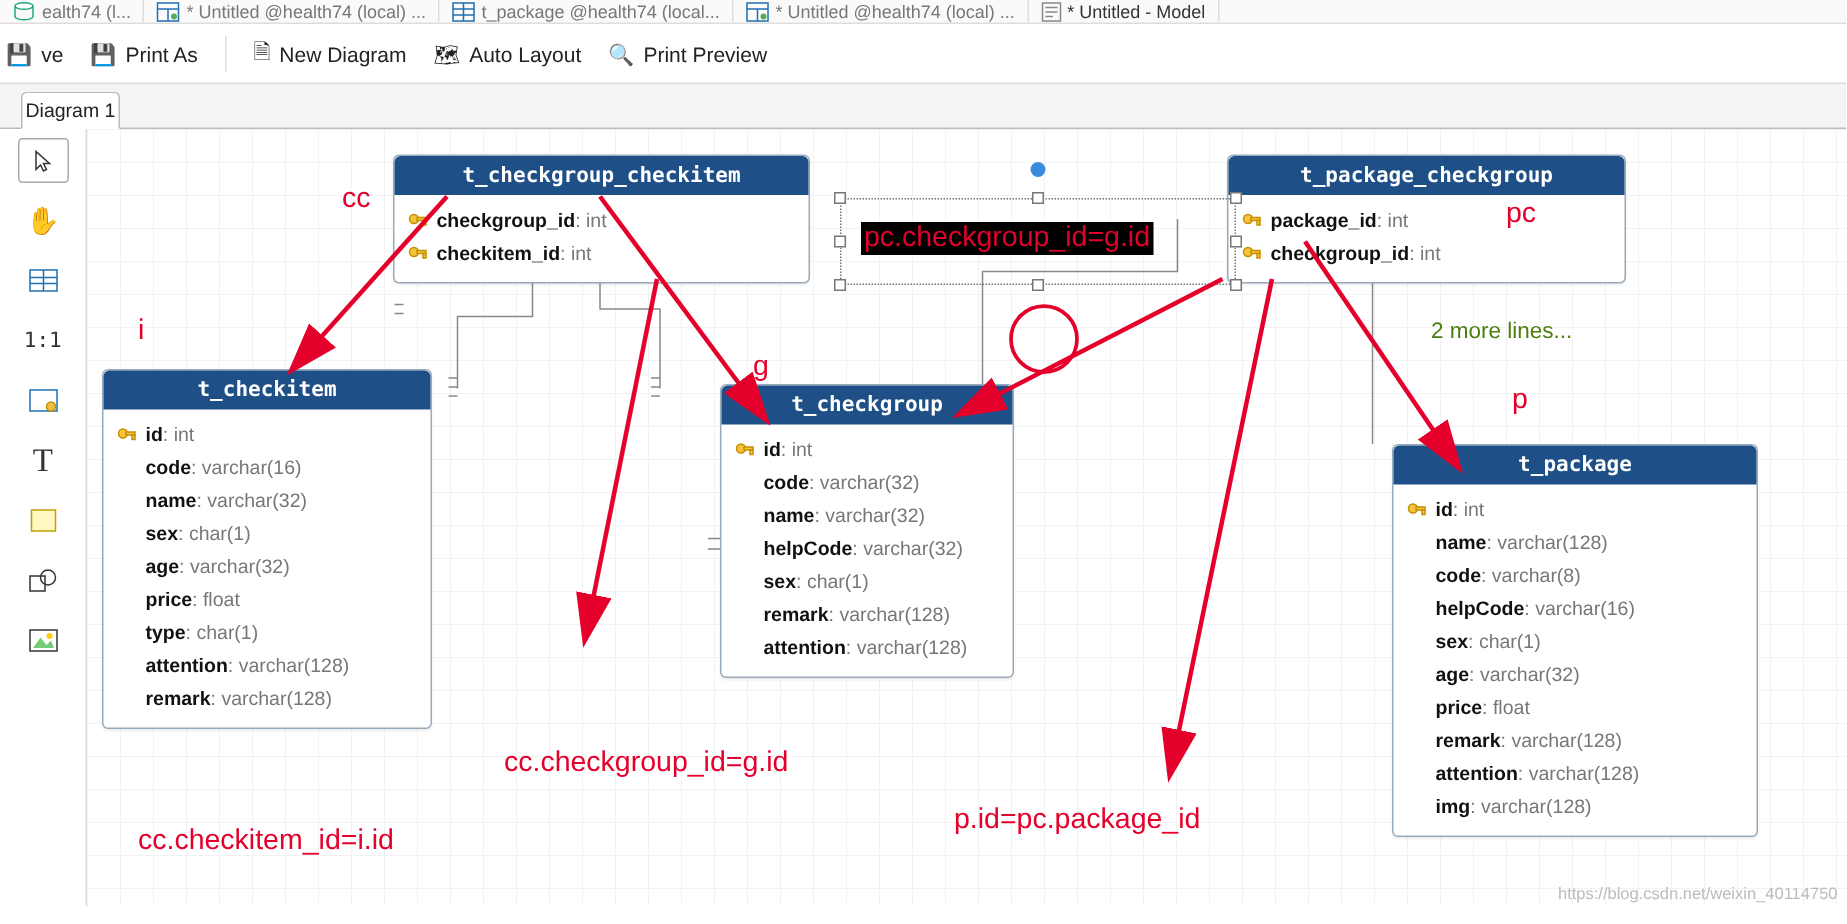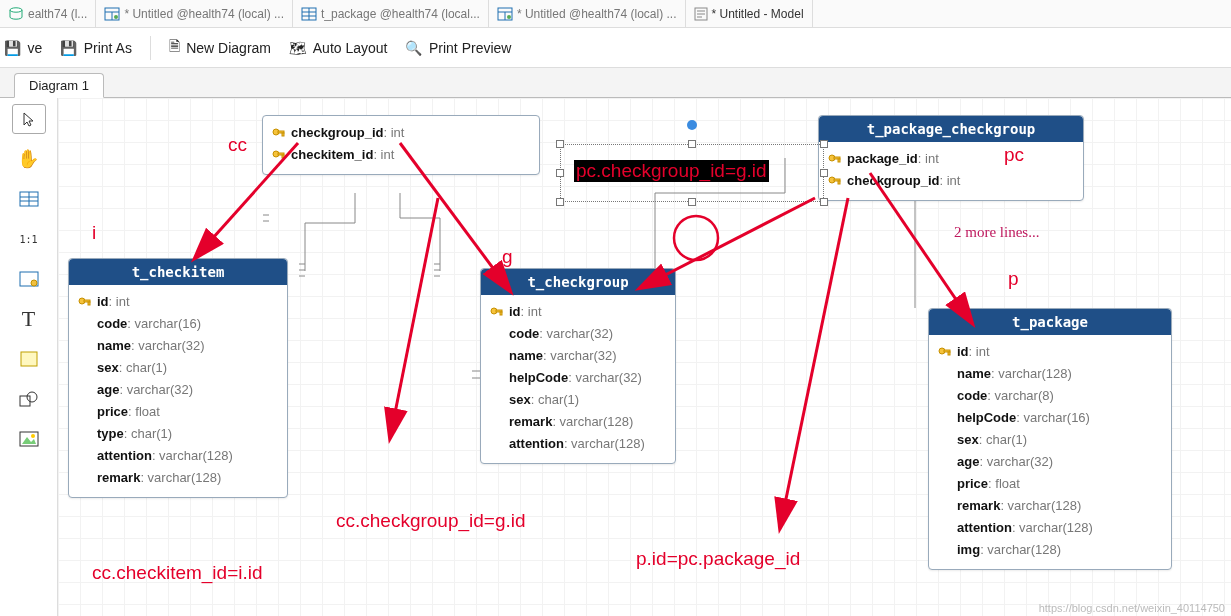--- a/index.html
+++ b/index.html
@@ -1,40 +1,40 @@
 <!DOCTYPE html>
 <html><head>
 <meta charset="utf-8">
 <style>
   html,body{margin:0;padding:0;font-family:"Segoe UI",Arial,sans-serif;font-size:13px;background:#fff;color:#222;}
   *{box-sizing:border-box;}
-  .toprow{display:flex;height:28px;align-items:stretch;border-bottom:1px solid #ddd;background:#fafafa;overflow:hidden;}
+  .toprow{display:flex;height:16px;align-items:stretch;border-bottom:1px solid #ddd;background:#fafafa;overflow:hidden;}
   .etab{display:flex;align-items:center;gap:4px;padding:0 8px;border-right:1px solid #ddd;white-space:nowrap;font-size:12px;color:#333;}
   .etab.dim{color:#777;}
   .etab svg{flex:0 0 auto;}
   .toolbar{display:flex;align-items:center;height:40px;gap:18px;padding:0 0 0 4px;border-bottom:1px solid #ddd;background:#fff;}
   .tbtn{display:flex;align-items:center;gap:6px;font-size:14px;color:#222;}
   .tabstrip{height:30px;display:flex;align-items:flex-end;padding-left:14px;border-bottom:1px solid #bbb;background:#f4f4f4;}
-  .doctab{background:#fff;border:1px solid #bbb;border-bottom:1px solid #fff;border-radius:4px 4px 0 0;padding:4px 14px;font-size:13px;position:relative;top:1px;}
+  .doctab{background:#fff;border:1px solid #bbb;border-bottom:1px solid #fff;border-radius:4px 4px 0 0;padding:4px 2px;font-size:13px;position:relative;top:1px;}
   .workspace{position:relative;height:518px;background:#fff;overflow:hidden;}
   .grid{position:absolute;inset:0;background-image:linear-gradient(#f2f2f2 1px,transparent 1px),linear-gradient(90deg,#f2f2f2 1px,transparent 1px);background-size:22px 22px;background-position:58px 0;}
   .palette{position:absolute;left:0;top:0;width:58px;height:100%;background:#fff;border-right:1px solid #ddd;display:flex;flex-direction:column;align-items:center;gap:10px;padding-top:6px;}
   .palbtn{width:34px;height:30px;display:flex;align-items:center;justify-content:center;border:1px solid transparent;border-radius:3px;font-size:18px;color:#333;}
   .palbtn.framed{border-color:#aaa;}
-  .palbtn small{font-size:10px;}
+  .palbtn small{font-size:14px;}
   .card{position:absolute;background:#fff;border:1px solid #9ab;border-radius:4px;box-shadow:0 1px 2px rgba(0,0,0,.08);}
   .card .hdr{background:#1f4f87;color:#fff;font-weight:bold;font-family:Consolas,monospace;font-size:14px;text-align:center;padding:5px 8px;border-radius:4px 4px 0 0;}
   .card .body{padding:6px 8px 8px 8px;}
   .fld{font-family:Liberation Sans, sans-serif;font-size:13px;line-height:22px;white-space:nowrap;display:flex;align-items:center;}
   .fld .key{display:inline-block;width:14px;height:14px;margin-right:6px;}
   .fld .nm{font-weight:bold;color:#111;}
   .fld .ty{color:#777;}
   .keyic{display:inline-block;}
   .ann{position:absolute;color:#e4002b;font-size:19px;}
-  .morelines{position:absolute;font-family:Liberation Serif, serif;color:#be185d;font-size:15px;}
+  .morelines{position:absolute;font-family:Liberation Sans, sans-serif;color:#4d7c0f;font-size:15px;}
   .selbox{position:absolute;border:1px dotted #777;}
   .selhandle{position:absolute;width:8px;height:8px;border:1px solid #777;background:#fff;}
   .bluehandle{position:absolute;width:10px;height:10px;border-radius:50%;background:#3a8be0;}
   .canvas-svg{position:absolute;inset:0;pointer-events:none;}
   .wm{position:absolute;right:6px;bottom:2px;font-size:11px;color:#bbb;}
 </style>
 </head>
 <body>
 
 <div class="toprow" id="etabs">
@@ -164,20 +164,21 @@
       <path d="M400 95 L400 120 L440 120 L440 173"></path>
       <path d="M440 166 h-6 M440 172 h-6 M440 178 h-6"></path>
       <path d="M620 175 L655 175 L655 95 L785 95 L785 60"></path>
       <path d="M915 95 L915 210"></path>
       <path d="M263 117 h6 M263 123 h6"></path>
       <path d="M472 273 h8 M472 280 h8"></path>
     </g>
   </svg>
 
   <div class="card" id="card-cc" style="left:262px;top:17px;width:278px;">
+      <div class="hdr">t_checkgroup_checkitem</div>
       <div class="body">
         <div class="fld">
           <span class="key"><svg class="keyic" width="14" height="14">
               <circle cx="5" cy="5" r="3" fill="#f6c33c" stroke="#c79000"></circle>
               <rect x="7" y="4" width="6" height="2" fill="#f6c33c" stroke="#c79000"></rect>
               <rect x="11" y="6" width="2" height="3" fill="#f6c33c" stroke="#c79000"></rect>
             </svg></span>
           <span class="nm">checkgroup_id</span>
           <span class="ty">: int</span>
         </div>

